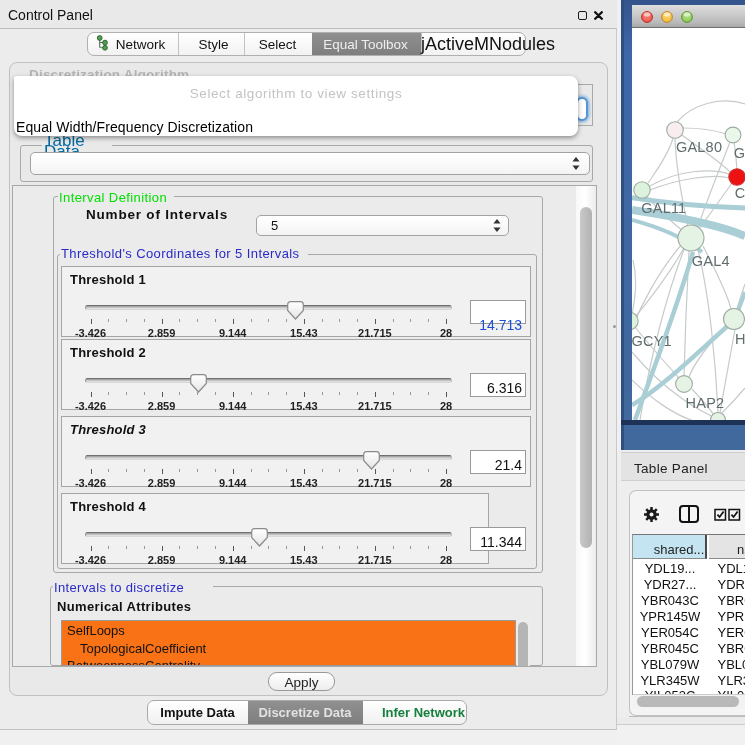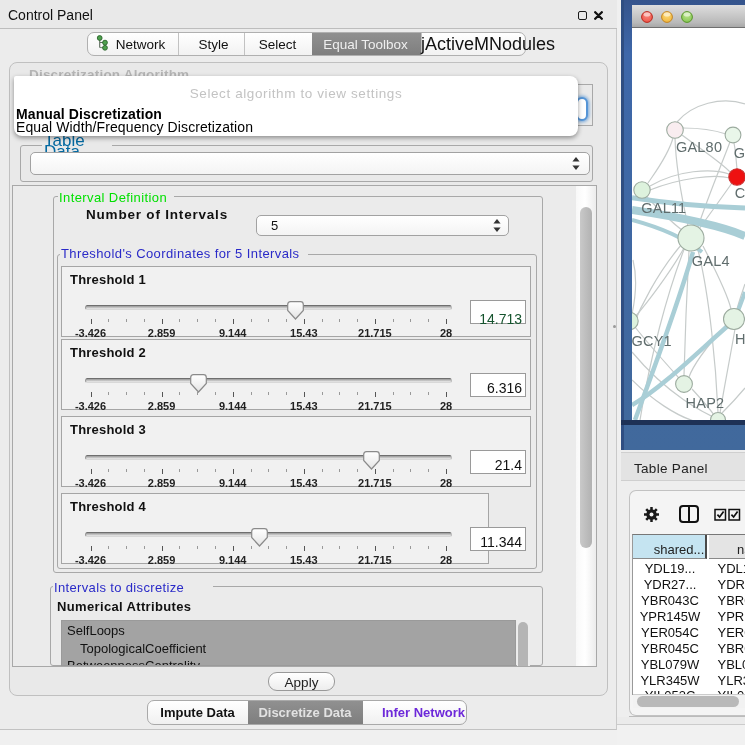--- a/index.html
+++ b/index.html
@@ -106,21 +106,21 @@
           <path d="M3.5 0.7 L13.5 0.7 Q16.3 0.7 16.3 3.5 L16.3 9.5 L8.5 18 L0.7 9.5 L0.7 3.5 Q0.7 0.7 3.5 0.7 Z" fill="url(#tg0)" stroke="#8a8a8a" stroke-width="1.2"></path>
           <defs>
             <linearGradient id="tg0" x1="0" y1="0" x2="0" y2="1">
               <stop offset="0" stop-color="#ffffff"></stop>
               <stop offset="0.5" stop-color="#f2f2f2"></stop>
               <stop offset="1" stop-color="#e4e4e4"></stop>
             </linearGradient>
           </defs>
         </svg>
 <div class="abs" style="left:408px; top:33px; width:56px; height:24px; background:#fff; border:1px solid #9a9a9a;"></div>
-<div class="abs" style="left:408px; top:46px; width:52px; height:13px; line-height:13px; font-size:14px; color:#14532d; text-align:right;">14.713</div>
+<div class="abs" style="left:408px; top:52px; width:52px; height:13px; line-height:13px; font-size:14px; color:#1d4ed8; text-align:right;">14.713</div>
 </div>
 <div class="abs" style="left:61px; top:339px; width:470px; height:71px; background:#f1f1f1; border:1px solid #a5a5a5;">
 <div class="abs" style="left:8px; top:7px; width:120px; height:12px; line-height:12px; font-size:13px; letter-spacing:0.2px; font-weight:bold; color:#111;">Threshold 2</div>
 <div class="abs" style="left:23px; top:38px; width:367px; height:5px; background:linear-gradient(#989898,#ededed); border-top:1px solid #6f6f6f; border-left:1px solid #9a9a9a; border-right:1px solid #bcbcbc; border-bottom:1px solid #d8d8d8; border-radius:2.5px;"></div>
 <div class="abs" style="left:28.5px; top:52px; width:1px; height:4.5px; background:#555;"></div>
 <div class="abs" style="left:46.3px; top:52px; width:1px; height:2.5px; background:#999;"></div>
 <div class="abs" style="left:64.0px; top:52px; width:1px; height:2.5px; background:#999;"></div>
 <div class="abs" style="left:81.8px; top:52px; width:1px; height:2.5px; background:#999;"></div>
 <div class="abs" style="left:99.6px; top:52px; width:1px; height:4.5px; background:#555;"></div>
 <div class="abs" style="left:117.4px; top:52px; width:1px; height:2.5px; background:#999;"></div>
@@ -152,21 +152,21 @@
               <stop offset="0" stop-color="#ffffff"></stop>
               <stop offset="0.5" stop-color="#f2f2f2"></stop>
               <stop offset="1" stop-color="#e4e4e4"></stop>
             </linearGradient>
           </defs>
         </svg>
 <div class="abs" style="left:408px; top:33px; width:56px; height:24px; background:#fff; border:1px solid #9a9a9a;"></div>
 <div class="abs" style="left:408px; top:42px; width:52px; height:13px; line-height:13px; font-size:14px; color:#111; text-align:right;">6.316</div>
 </div>
 <div class="abs" style="left:61px; top:416px; width:470px; height:71px; background:#f1f1f1; border:1px solid #a5a5a5;">
-<div class="abs" style="left:8px; top:7px; width:120px; height:12px; line-height:12px; font-size:13px; letter-spacing:0.2px; font-weight:bold; color:#111;">Threshold 3</div>
+<div class="abs" style="left:8px; top:7px; width:120px; height:12px; line-height:12px; font-size:13px; letter-spacing:0.2px; font-weight:bold; color:#111;font-style:italic;">Threshold 3</div>
 <div class="abs" style="left:23px; top:38px; width:367px; height:5px; background:linear-gradient(#989898,#ededed); border-top:1px solid #6f6f6f; border-left:1px solid #9a9a9a; border-right:1px solid #bcbcbc; border-bottom:1px solid #d8d8d8; border-radius:2.5px;"></div>
 <div class="abs" style="left:28.5px; top:52px; width:1px; height:4.5px; background:#555;"></div>
 <div class="abs" style="left:46.3px; top:52px; width:1px; height:2.5px; background:#999;"></div>
 <div class="abs" style="left:64.0px; top:52px; width:1px; height:2.5px; background:#999;"></div>
 <div class="abs" style="left:81.8px; top:52px; width:1px; height:2.5px; background:#999;"></div>
 <div class="abs" style="left:99.6px; top:52px; width:1px; height:4.5px; background:#555;"></div>
 <div class="abs" style="left:117.4px; top:52px; width:1px; height:2.5px; background:#999;"></div>
 <div class="abs" style="left:135.1px; top:52px; width:1px; height:2.5px; background:#999;"></div>
 <div class="abs" style="left:152.9px; top:52px; width:1px; height:2.5px; background:#999;"></div>
 <div class="abs" style="left:170.7px; top:52px; width:1px; height:4.5px; background:#555;"></div>
@@ -241,42 +241,41 @@
             </linearGradient>
           </defs>
         </svg>
 <div class="abs" style="left:408px; top:33px; width:56px; height:24px; background:#fff; border:1px solid #9a9a9a;"></div>
 <div class="abs" style="left:408px; top:42px; width:52px; height:13px; line-height:13px; font-size:14px; color:#111; text-align:right;">11.344</div>
 </div>
 
   <div class="abs" style="left:50px; top:586px; width:493px; height:80px; border:1px solid #a8a8a8; border-radius:3px;"></div>
   <div class="abs" style="left:53px; top:581px; width:160px; height:13px; line-height:13px; font-size:13px; letter-spacing:0.35px; background:#ebebeb; color:#2a2ac8; padding-left:1px;">Intervals to discretize</div>
   <div class="abs" style="left:57px; top:600px; width:180px; height:13px; line-height:13px; font-size:13px; letter-spacing:0.35px; font-weight:bold; color:#111;">Numerical Attributes</div>
-  <div class="abs" style="left:61px; top:620px; width:455px; height:46px; background:#a3a3a3; border:1px solid #9a9a9a; overflow:hidden;">
+  <div class="abs" style="left:61px; top:620px; width:455px; height:46px; background:#f97316; border:1px solid #9a9a9a; overflow:hidden;">
     <div class="abs" style="left:5px; top:2.5px; width:400px; height:14px; line-height:14px; font-size:13px; color:#111;">SelfLoops</div>
     <div class="abs" style="left:18px; top:20.5px; width:400px; height:14px; line-height:14px; font-size:13px; color:#111;">TopologicalCoefficient</div>
     <div class="abs" style="left:5px; top:38px; width:400px; height:14px; line-height:14px; font-size:13px; color:#111;">BetweennessCentrality</div>
   </div>
   <div class="abs" style="left:517px; top:620px; width:13px; height:46px; background:#ededed;"></div>
   <div class="abs" style="left:518px; top:621.5px; width:10px; height:44.5px; background:#b5b5b5; border-radius:5px 5px 0 0;"></div>
 
   <div class="abs" style="left:268px; top:672px; width:67px; height:19px; background:linear-gradient(#ffffff,#ededed); border:1px solid #999; border-radius:9px;"></div>
   <div class="abs" style="left:268px; top:676px; width:67px; height:13px; line-height:13px; font-size:13.5px; color:#222; text-align:center;">Apply</div>
 
   <div class="abs" style="left:147px; top:700px; width:320px; height:25px; background:linear-gradient(#ffffff,#f0f0f0); border:1px solid #a9a9a9; border-radius:7px; overflow:hidden;">
     <div class="abs" style="left:100px; top:0; width:115px; height:25px; background:linear-gradient(#909090,#7d7d7d);"></div>
   </div>
   <div class="abs" style="left:147px; top:706px; width:101px; height:13px; line-height:13px; font-size:13px; font-weight:bold; color:#111; text-align:center;">Impute Data</div>
   <div class="abs" style="left:247px; top:706px; width:116px; height:13px; line-height:13px; font-size:13px; font-weight:bold; color:#e2e2e2; text-align:center;">Discretize Data</div>
-  <div class="abs" style="left:363px; top:706px; width:104px; height:13px; line-height:13px; font-size:13px; font-weight:bold; color:#6d28d9; text-align:center;padding-left:17px;">Infer Network</div>
+  <div class="abs" style="left:363px; top:706px; width:104px; height:13px; line-height:13px; font-size:13px; font-weight:bold; color:#15803d; text-align:center;padding-left:17px;">Infer Network</div>
 </div>
 
 <div class="abs" style="left:14px; top:76px; width:564px; height:60px; background:#fff; border-radius:2px 8px 8px 8px; box-shadow:0 2px 5px rgba(0,0,0,0.4); z-index:50;"></div>
 <div class="abs" style="left:14px; top:87px; width:564px; height:13px; z-index:51; font-size:13.5px; line-height:13px; color:#c3c3c3; letter-spacing:0.6px; text-align:center;">Select algorithm to view settings</div>
-<div class="abs" style="left:16px; top:107.5px; width:400px; height:13px; z-index:51; font-size:14px; line-height:13px; color:#000; font-weight:bold; letter-spacing:0.1px;">Manual Discretization</div>
 <div class="abs" style="left:16px; top:121px; width:400px; height:13px; z-index:51; font-size:14px; line-height:13px; color:#000; letter-spacing:0.1px;">Equal Width/Frequency Discretization</div>
 
 <div class="abs" style="left:613px; top:325px; width:3px; height:3px; background:#9a9a9a; border-radius:50%;"></div>
 
 <div class="abs" style="left:621px; top:0; width:124px; height:450px; background:linear-gradient(#35548c,#3e67a9 12%,#41699c);">
       <div class="abs" style="left:0;top:0;width:3px;height:450px;background:#2f4e82;"></div>
 
   <div class="abs" style="left:11px; top:5px; width:113px; height:23px; background:linear-gradient(#dedede,#b9b9b9 80%,#a8a8a8); border-bottom:1px solid #6f6f6f;"></div>
   <svg class="abs" style="left:20px; top:11px;" width="12" height="12" viewBox="0 0 12 12">
         <circle cx="6" cy="6" r="5.4" fill="url(#bg0)" stroke="#b31b10" stroke-width="0.9"></circle>

